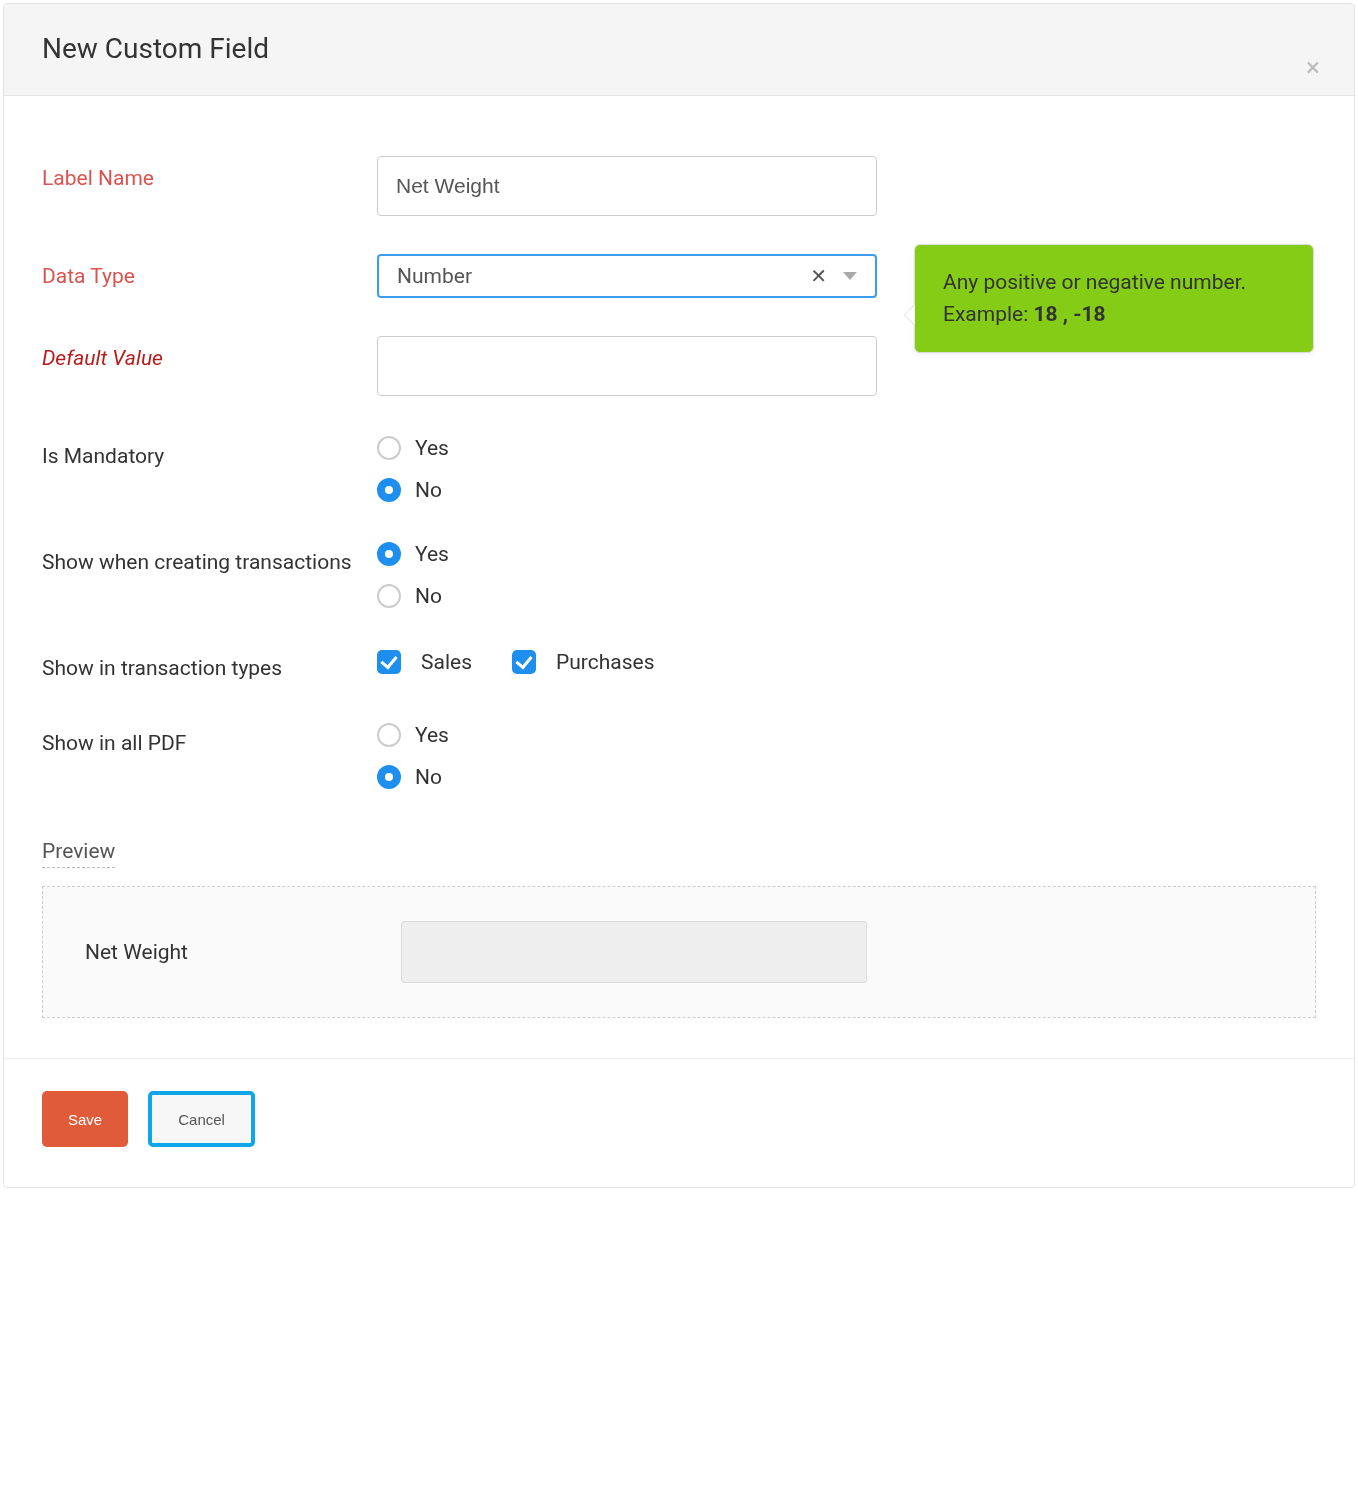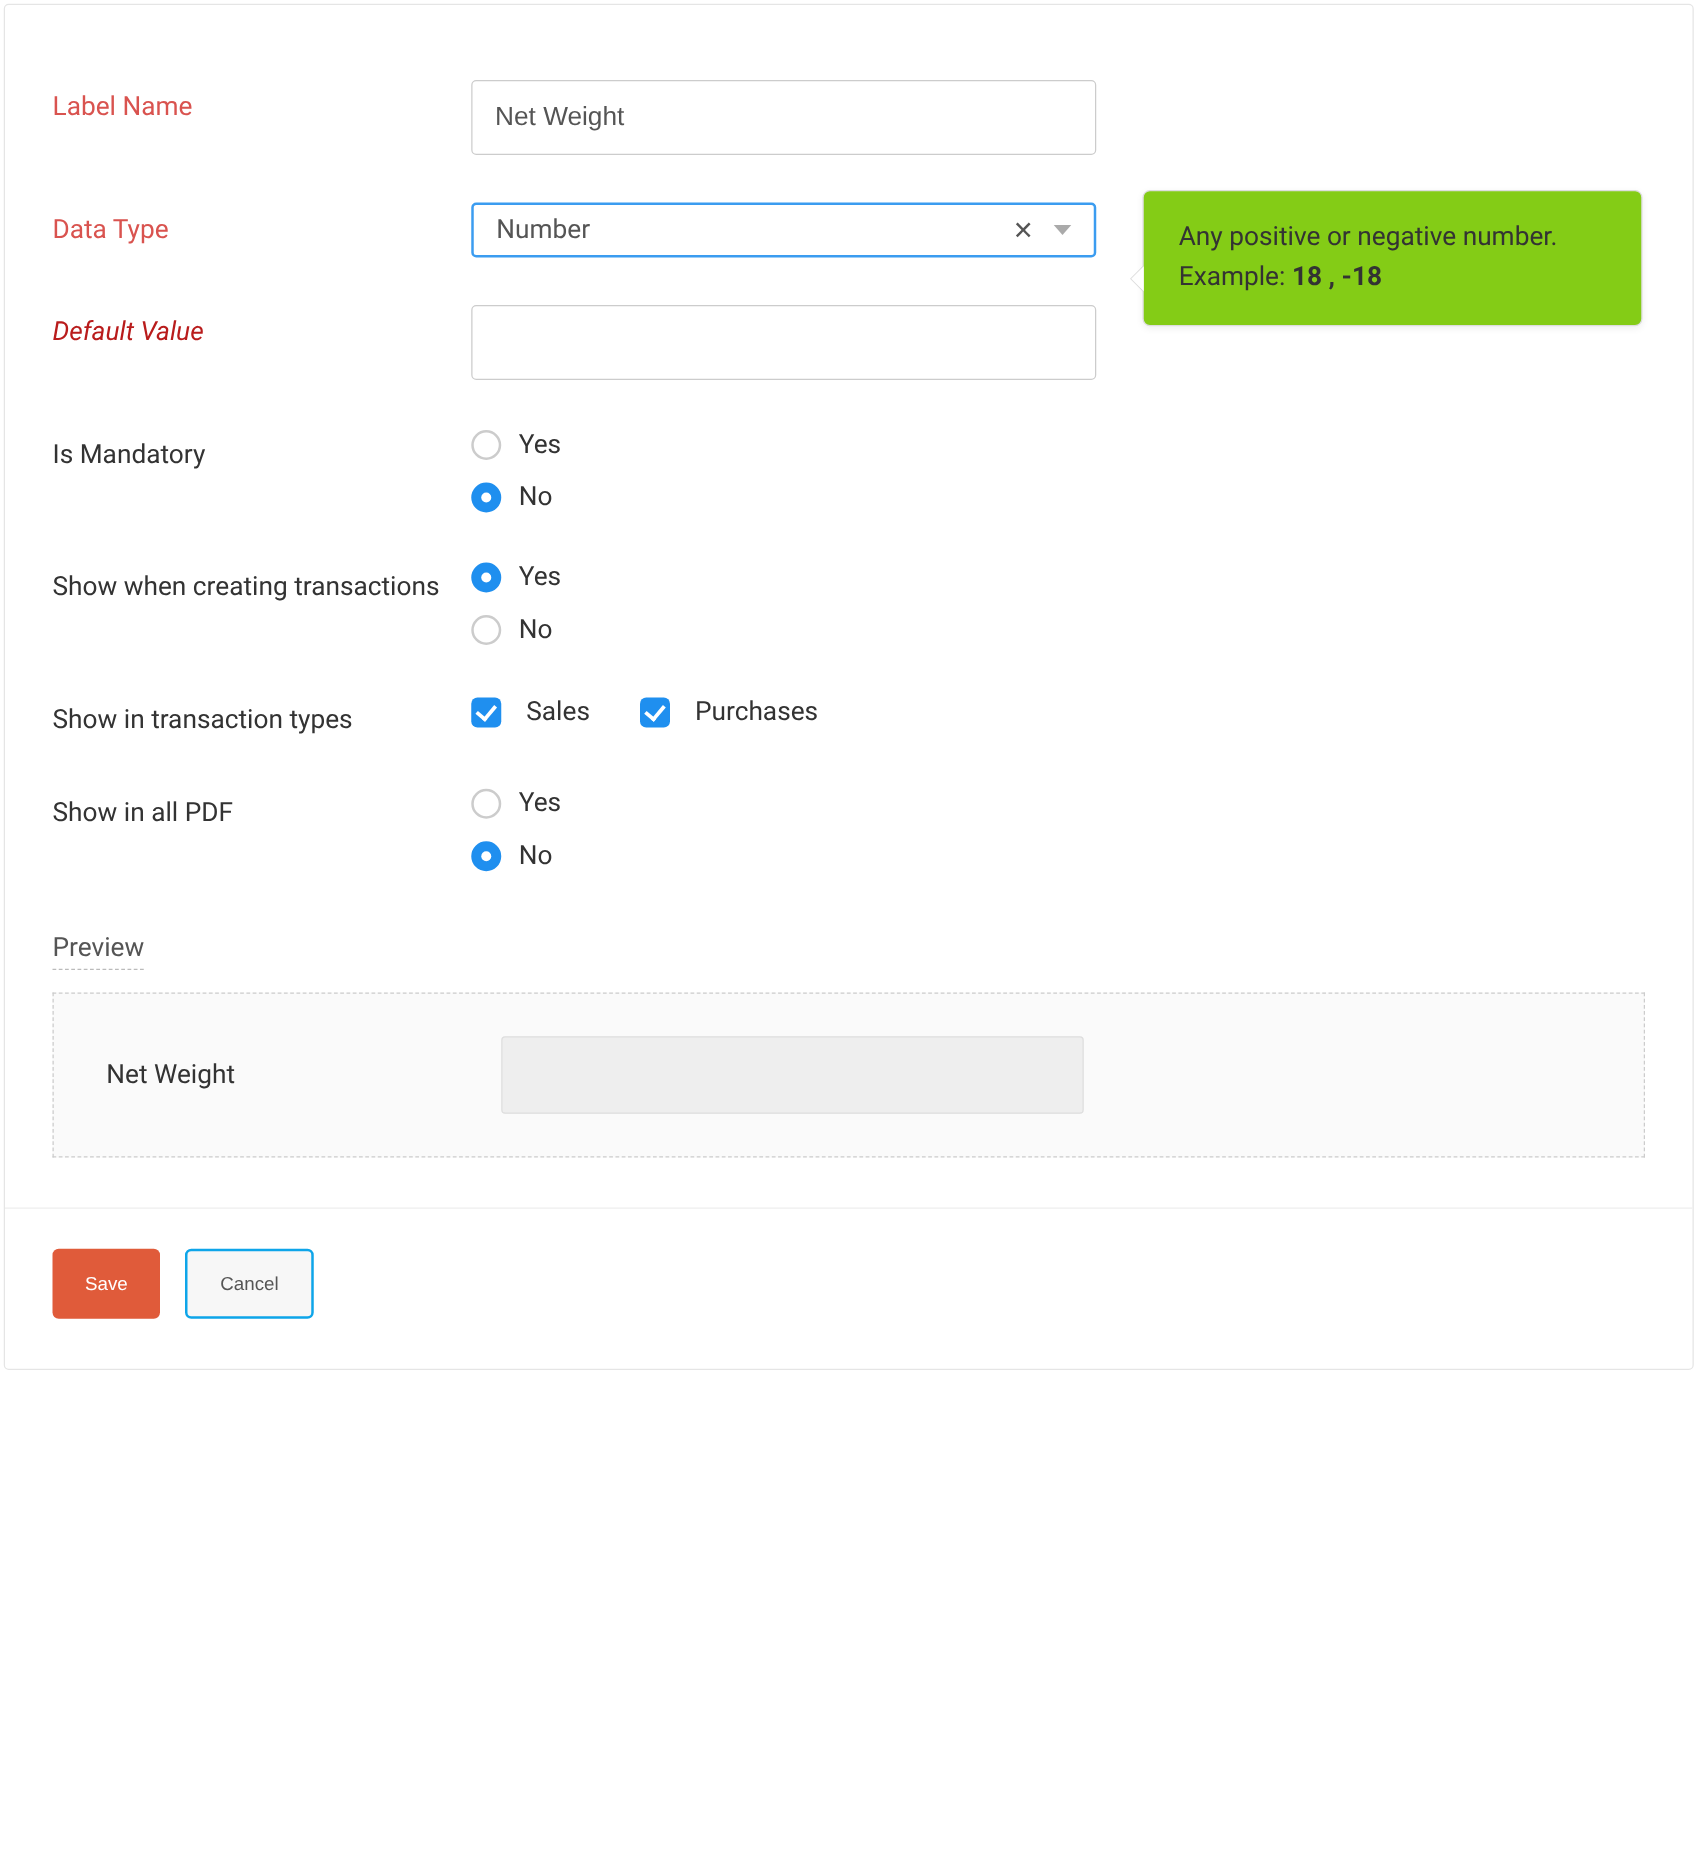--- a/index.html
+++ b/index.html
@@ -218,27 +218,31 @@
     justify-content: center;
   }
   .btn-primary {
     background: #e05b3a;
     color: #fff;
     border: none;
   }
   .btn-secondary {
     background: #f7f7f7;
     color: #555;
-    border: 2px solid #0ea5e9;
+    border: 4px solid #0ea5e9;
   }
 </style>
 </head>
 <body>
 
 <div class="modal">
+  <div class="modal-header">
+    <h1 class="modal-title">New Custom Field</h1>
+    <span class="close-x">×</span>
+  </div>
 
   <div class="modal-body">
 
     <div class="form-row">
       <div class="form-label required">Label Name</div>
       <div class="form-control-wrap">
         <input class="text-input" value="Net Weight" style="">
       </div>
     </div>
 

